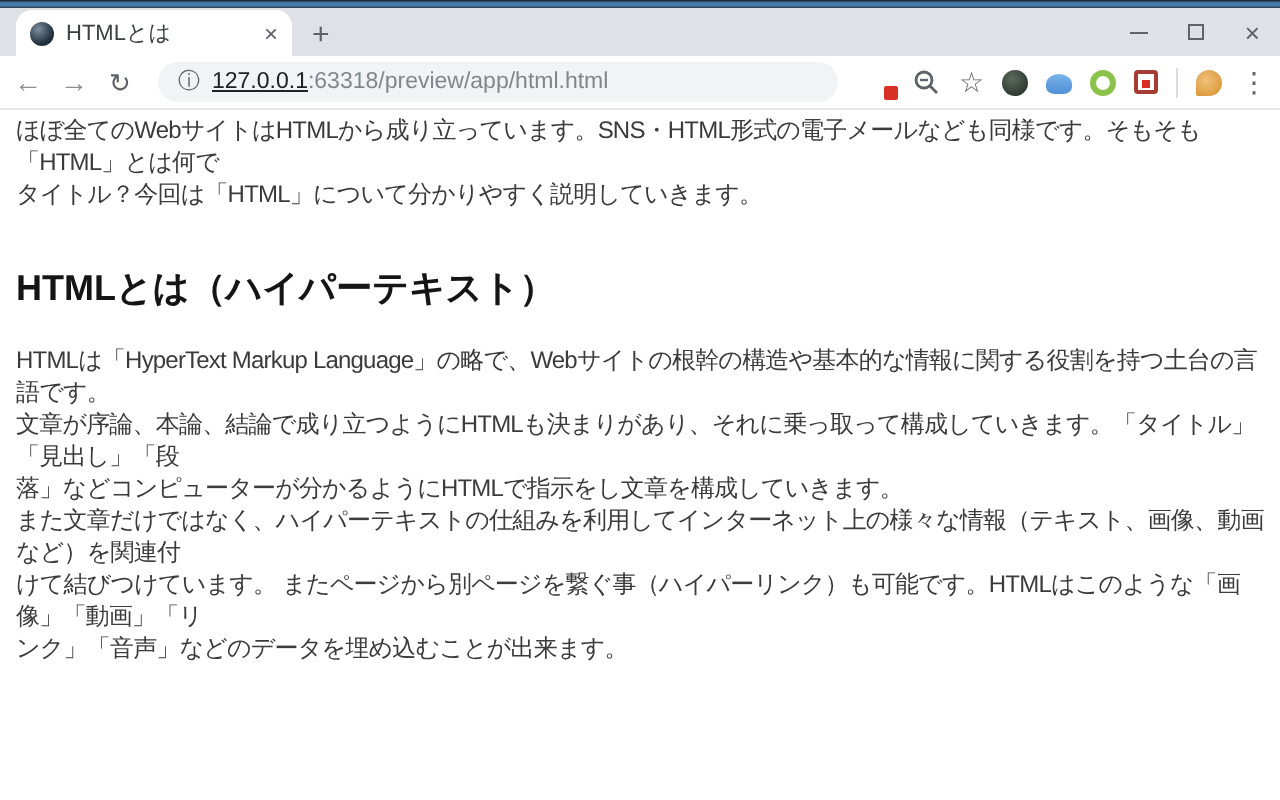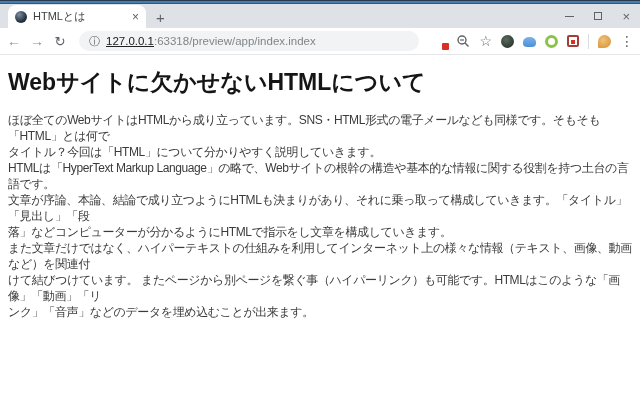--- a/index.html
+++ b/index.html
@@ -73,21 +73,21 @@
       <span class="wc-close">×</span>
     </div>
   </div>
 
   <div class="toolbar">
     <span class="nav-ico">←</span>
     <span class="nav-ico">→</span>
     <span class="nav-ico reload">↻</span>
     <div class="omnibox">
       <span class="info-ico">ⓘ</span>
-      <span class="url"><span class="host">127.0.0.1</span><span class="path">:63318/preview/app/index.index</span></span>
+      <span class="url"><span class="host">127.0.0.1</span><span class="path">:63318/preview/app/html.html</span></span>
     </div>
     <div class="tb-right">
       <span class="ico-badge">
         <span class="blob"></span>
         <span class="badge"></span>
       </span>
       <svg width="14" height="14" viewBox="0 0 14 14">
         <circle cx="6" cy="6" r="4" fill="none" stroke="#5f6368" stroke-width="1.4"></circle>
         <line x1="9" y1="9" x2="12.5" y2="12.5" stroke="#5f6368" stroke-width="1.4"></line>
         <line x1="4" y1="6" x2="8" y2="6" stroke="#5f6368" stroke-width="1.2"></line>
@@ -97,23 +97,23 @@
       <span class="ext ext-cloud"></span>
       <span class="ext ext-ring"></span>
       <span class="ext ext-red"></span>
       <span class="sep"></span>
       <span class="ext ext-orange"></span>
       <span class="ico-menu">⋮</span>
     </div>
   </div>
 
   <div class="content">
-    <h1>Webサイトに欠かせないHTMLについて</h1>
     <p class="para">ほぼ全てのWebサイトはHTMLから成り立っています。SNS・HTML形式の電子メールなども同様です。そもそも「HTML」とは何で
 タイトル？今回は「HTML」について分かりやすく説明していきます。</p>
+    <h2>HTMLとは（ハイパーテキスト）</h2>
     <p class="para">HTMLは「HyperText Markup Language」の略で、Webサイトの根幹の構造や基本的な情報に関する役割を持つ土台の言語です。
 文章が序論、本論、結論で成り立つようにHTMLも決まりがあり、それに乗っ取って構成していきます。「タイトル」「見出し」「段
 落」などコンピューターが分かるようにHTMLで指示をし文章を構成していきます。
 また文章だけではなく、ハイパーテキストの仕組みを利用してインターネット上の様々な情報（テキスト、画像、動画など）を関連付
 けて結びつけています。 またページから別ページを繋ぐ事（ハイパーリンク）も可能です。HTMLはこのような「画像」「動画」「リ
 ンク」「音声」などのデータを埋め込むことが出来ます。</p>
   </div>
 
 </div>
 

